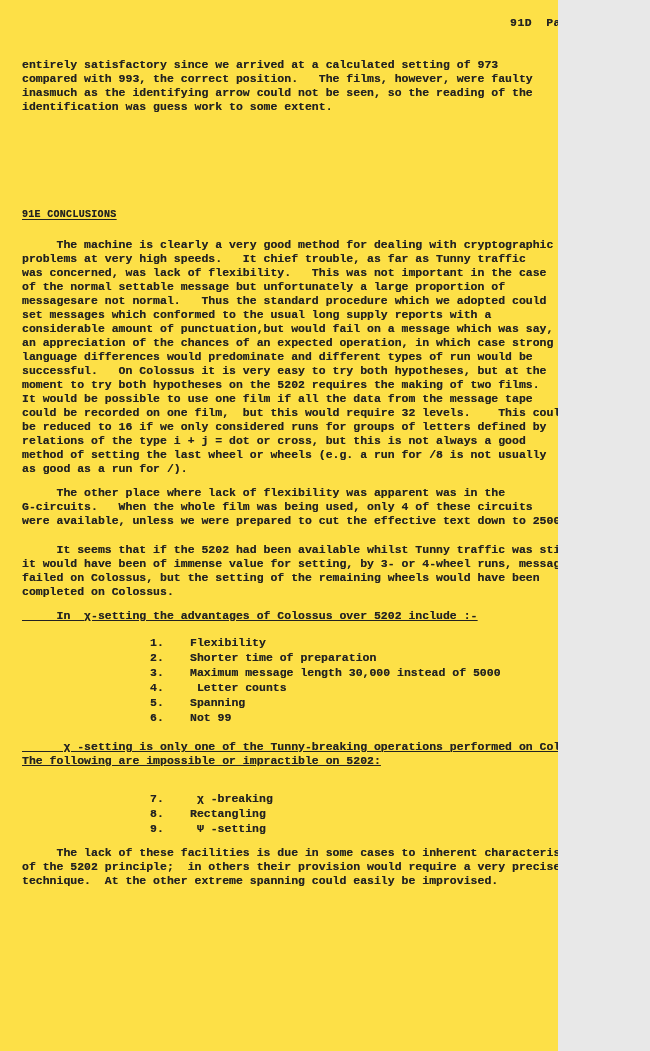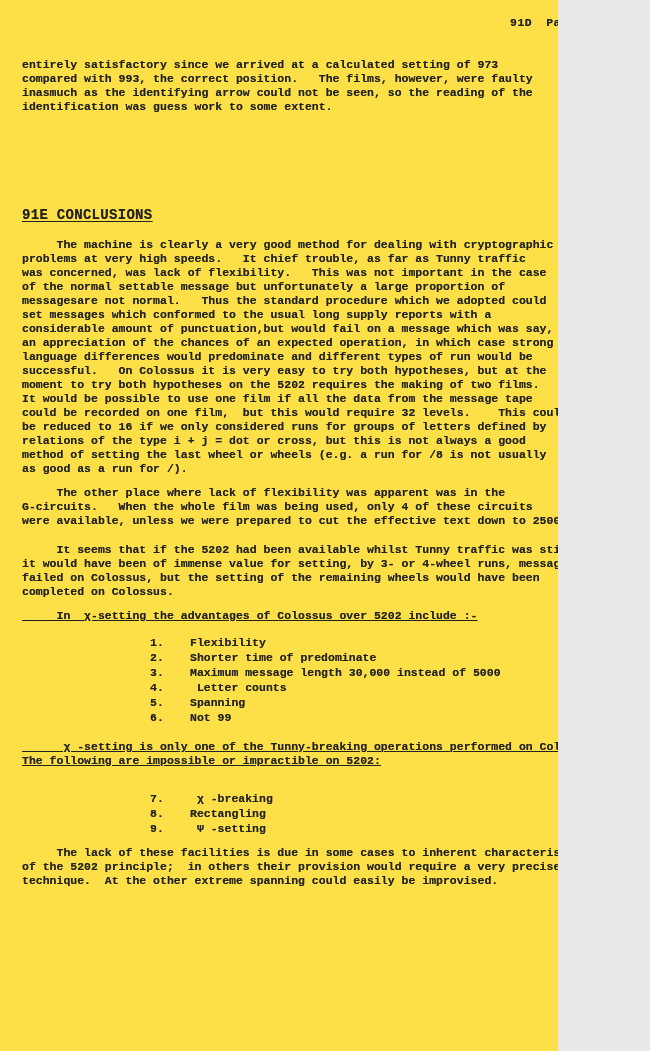--- a/index.html
+++ b/index.html
@@ -37,21 +37,21 @@
     left: 22px;
     top: 58px;
     width: 622px;
   }
   .para {
     margin: 0;
     white-space: pre;
   }
   .heading {
     margin: 94px 0 0 0;
-    font-size: 14px;
+    font-size: 10px;
     font-weight: 700;
     text-decoration: underline;
     text-underline-offset: 2px;
     letter-spacing: 0.3px;
     white-space: pre;
   }
   .m-after-heading { margin-top: 16px; }
   .m-para3   { margin-top: 10px; }
   .m-para4   { margin-top: 15px; }
   .m-chiline { margin-top: 10px; text-decoration: underline; }
@@ -115,21 +115,21 @@
 
     <p class="para m-para4">     It seems that if the 5202 had been available whilst Tunny traffic was still active,
 it would have been of immense value for setting, by 3- or 4-wheel runs, messages which
 failed on Colossus, but the setting of the remaining wheels would have been
 completed on Colossus.</p>
 
     <p class="para m-chiline">     In  χ-setting the advantages of Colossus over 5202 include :-</p>
 
     <div class="list m-list1">
       <div class="list-row"><span class="num">1.</span><span class="txt">Flexibility</span></div>
-      <div class="list-row"><span class="num">2.</span><span class="txt">Shorter time of predominate</span></div>
+      <div class="list-row"><span class="num">2.</span><span class="txt">Shorter time of preparation</span></div>
       <div class="list-row"><span class="num">3.</span><span class="txt">Maximum message length 30,000 instead of 5000</span></div>
       <div class="list-row"><span class="num">4.</span><span class="txt"> Letter counts</span></div>
       <div class="list-row"><span class="num">5.</span><span class="txt">Spanning</span></div>
       <div class="list-row"><span class="num">6.</span><span class="txt">Not 99</span></div>
     </div>
 
     <p class="para m-para6">      χ -setting is only one of the Tunny-breaking operations performed on Colossus:
 The following are impossible or impractible on 5202:</p>
 
     <div class="list m-list2">

